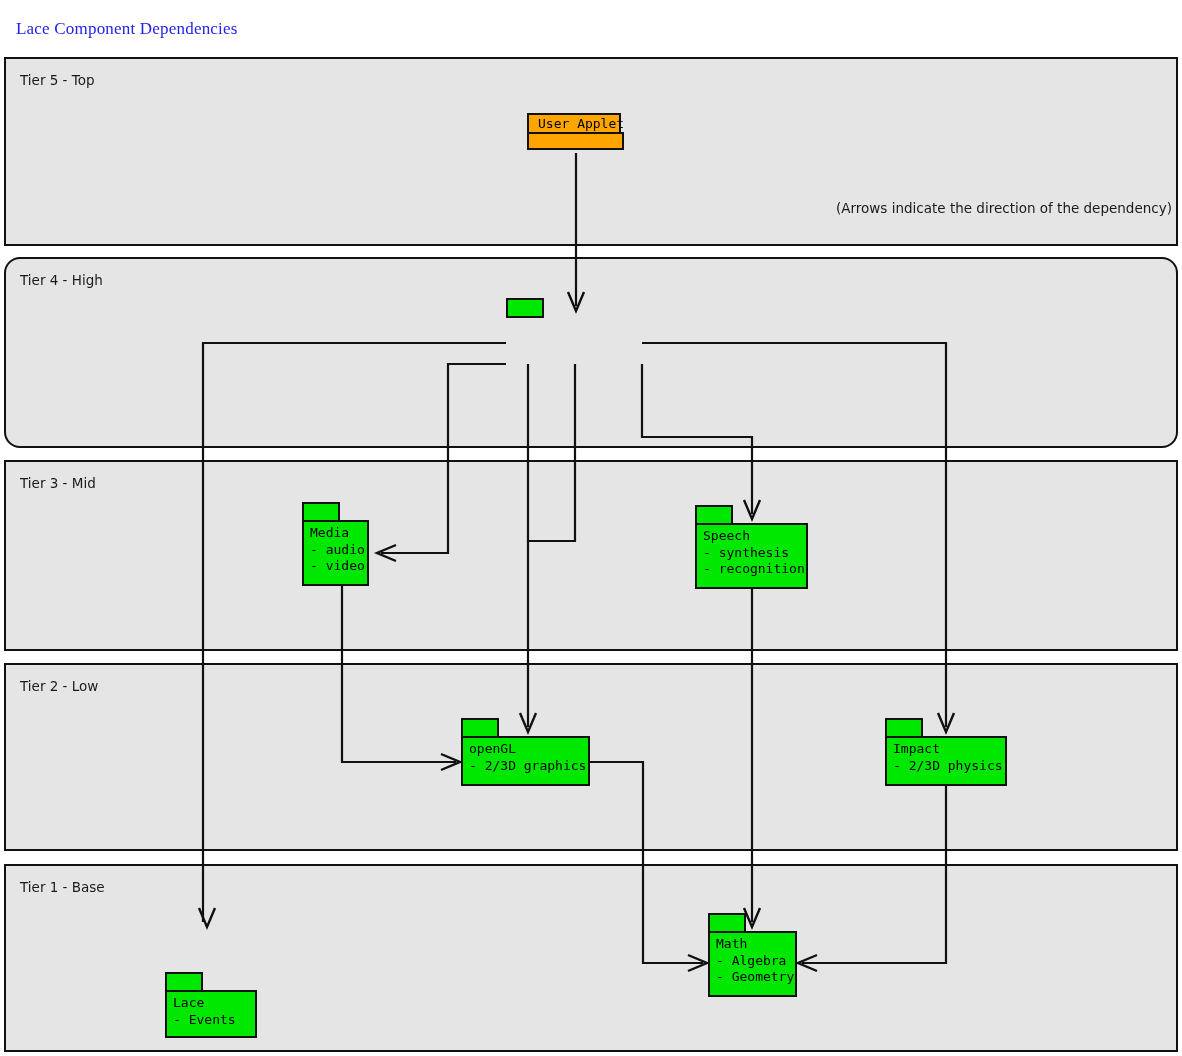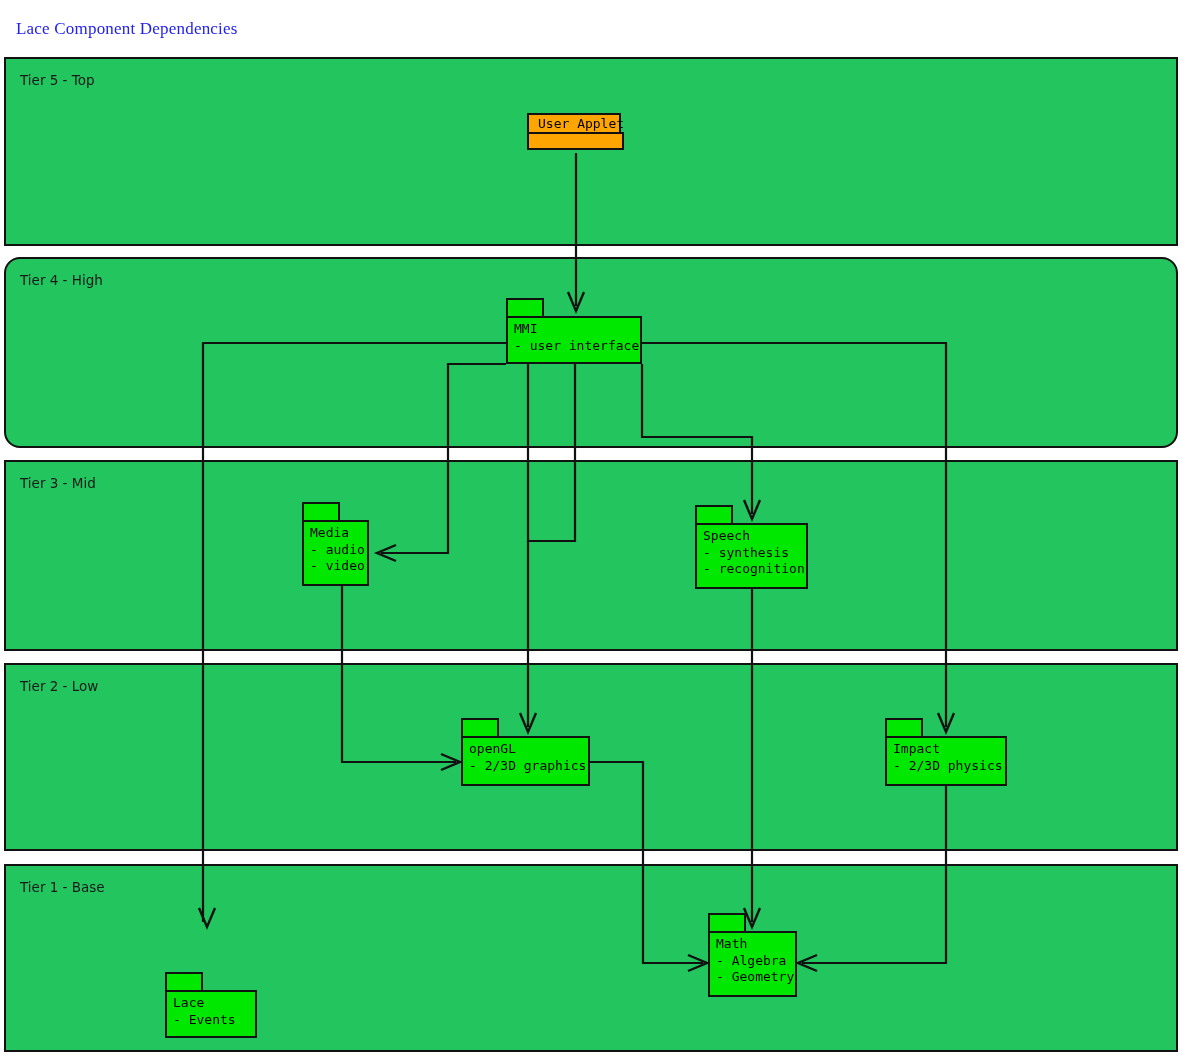--- a/index.html
+++ b/index.html
@@ -21,21 +21,21 @@
     top: 19px;
     width: 1182px;
     text-align: left;
     color: #2222ee;
     font-size: 17px;
     font-family: Liberation Serif, serif;
     letter-spacing: 0.2px;
   }
   .tier {
     position: absolute;
-    background: #22c55e;
+    background: #e5e5e5;
     border: 2px solid #111111;
     box-sizing: border-box;
   }
   .tier-label {
     position: absolute;
     left: 14px;
     top: 13px;
     font-size: 13.5px;
     color: #1a1a1a;
     font-family: "DejaVu Sans", sans-serif;
@@ -139,20 +139,21 @@
   <div class="tier" style="left:4px;top:460px;width:1174px;height:191px;">
     <span class="tier-label">Tier 3 - Mid</span>
   </div>
   <div class="tier" style="left:4px;top:663px;width:1174px;height:188px;">
     <span class="tier-label">Tier 2 - Low</span>
   </div>
   <div class="tier" style="left:4px;top:864px;width:1174px;height:188px;">
     <span class="tier-label">Tier 1 - Base</span>
   </div>
 
+  <div id="note">(Arrows indicate the direction of the dependency)</div>
 
   <svg class="edges" viewBox="0 0 1182 1056">
 
     <path d="M 576,153 L 576,306"></path>
     <polyline class="head" points="568,292 576,311 584,292"></polyline>
 
     <path d="M 506,343 L 203,343 L 203,922"></path>
     <polyline class="head" points="199,908 207,927 215,908"></polyline>
 
     <path d="M 506,364 L 448,364 L 448,553 L 381,553"></path>
@@ -181,22 +182,20 @@
     <polyline class="head" points="817,955 798,963 817,971"></polyline>
   </svg>
 
   <div class="applet" style="left:527px;top:113px;width:97px;height:40px;">
     <div class="lbl">User Applet</div>
     <div class="bar"></div>
   </div>
 
   <div class="node green" style="left:506px;top:298px;width:136px;height:66px;">
     <div class="tab"></div>
-    <div class="body"><span>MMI</span>
-<span>- user interface</span></div>
   </div>
 
   <div class="node green" style="left:302px;top:502px;width:67px;height:84px;">
     <div class="tab"></div>
     <div class="body"><span>Media</span>
 <span>- audio</span>
 <span>- video</span></div>
   </div>
 
   <div class="node green" style="left:695px;top:505px;width:113px;height:84px;">

